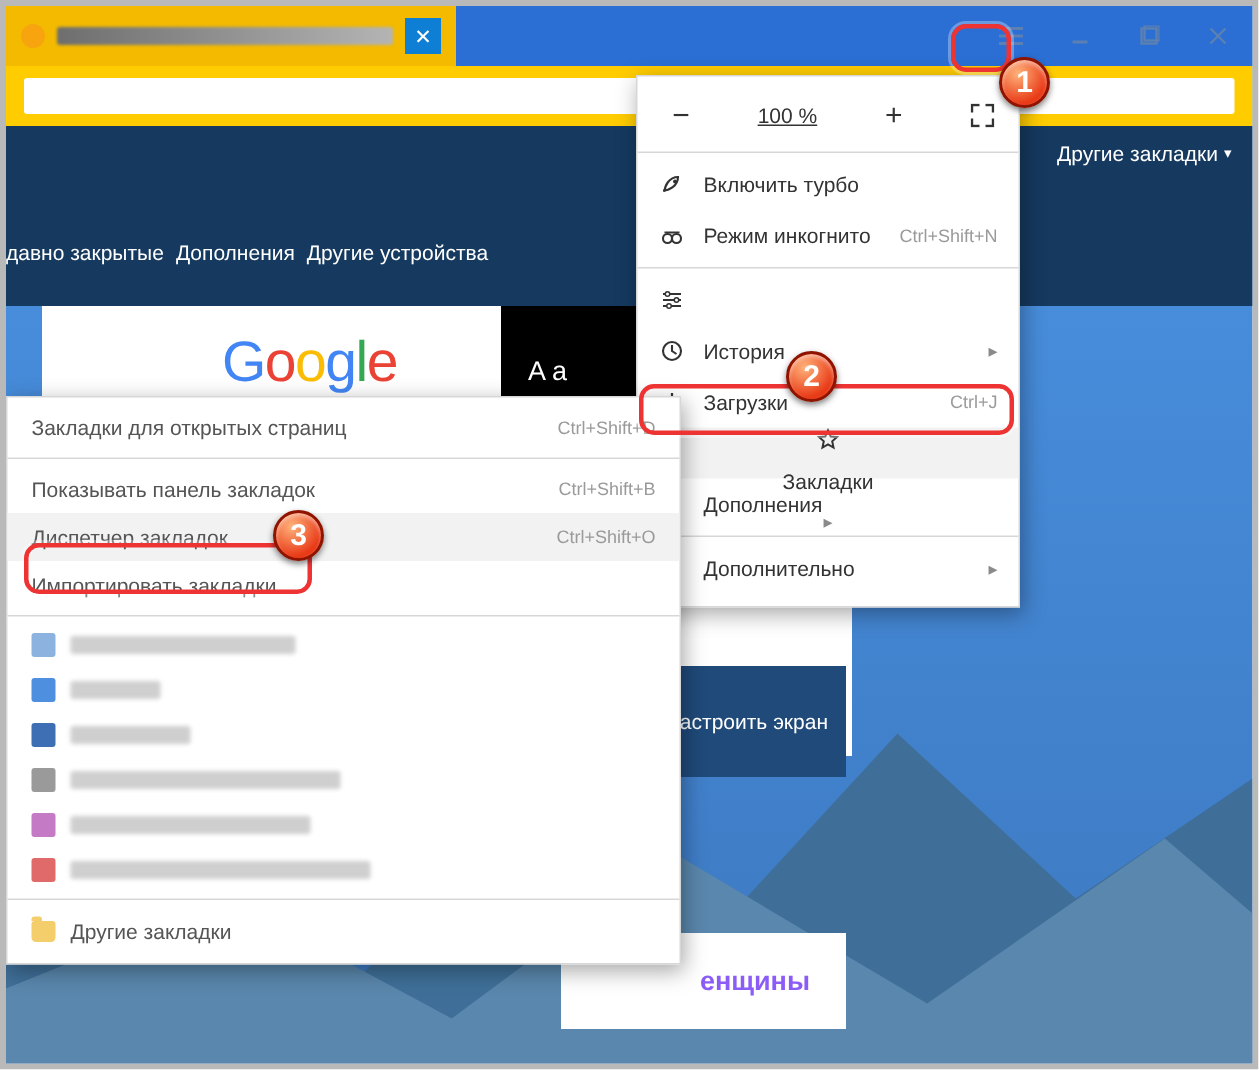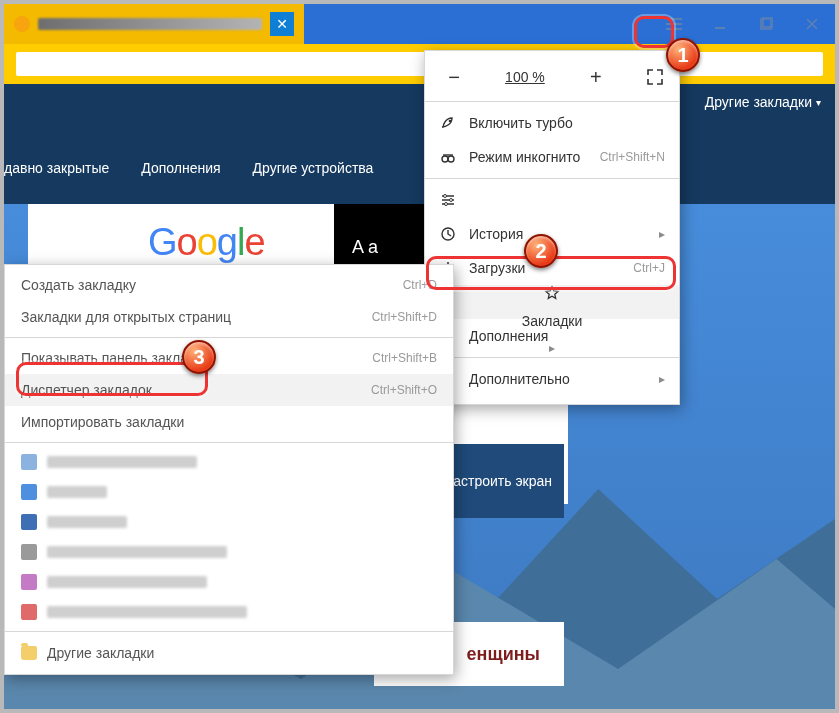--- a/index.html
+++ b/index.html
@@ -59,21 +59,21 @@
   .addrbar{
     position:absolute;top:40px;left:0;right:0;height:40px;
     background:var(--addr-yellow);
   }
   .addrbar .inner{height:24px;margin:8px 12px;background:#fff;border-radius:2px;}
   
   .darkband{
     position:absolute;top:80px;left:0;right:0;height:120px;
     background:var(--dark-blue);
     color:#fff;font-size:14px;
-    display:flex;align-items:flex-end;padding:0 14px 28px 0;gap:32px;
+    display:flex;align-items:flex-end;padding:0 14px 28px 0;gap:8px;
   }
   .darkband span{white-space:nowrap;}
   
   .other-bkm{
     position:absolute;top:90px;right:14px;
     color:#fff;font-size:14px;display:flex;align-items:center;gap:4px;
   }
   .other-bkm .chev{font-size:10px;}
   
   .card{
@@ -145,21 +145,21 @@
     pointer-events:none;
   }
   
   .caption-strip{
     position:absolute;left:370px;top:440px;width:190px;height:74px;
     background:#1f4a7a;color:#fff;font-size:14px;
     display:flex;align-items:center;justify-content:flex-end;padding:0 12px;gap:18px;
   }
   .newsband{
     position:absolute;left:370px;top:618px;width:190px;height:64px;
-    background:#fff;color:#7f1d1d;font-size:18px;font-weight:600;
+    background:#fff;color:#8b5cf6;font-size:18px;font-weight:600;
     display:flex;align-items:center;justify-content:flex-end;padding:0 24px;
   }
 </style>
 </head>
 <body>
 
 <div id="stage">
 
   <div class="mountain">
     <svg viewBox="0 0 839 260" preserveAspectRatio="none">
@@ -322,24 +322,20 @@
             <circle cx="12" cy="8" r="1.3" fill="#333"></circle>
           </svg>
         </span>
       <span class="lbl">Дополнительно</span>
       <span class="arr">▸</span>
     </div>
   </div>
 
   <div class="submenu">
     <div class="row">
-      <span class="lbl">Создать закладку</span>
-      <span class="sc">Ctrl+D</span>
-    </div>
-    <div class="row">
       <span class="lbl">Закладки для открытых страниц</span>
       <span class="sc">Ctrl+Shift+D</span>
     </div>
     <hr>
     <div class="row">
       <span class="lbl">Показывать панель закладок</span>
       <span class="sc">Ctrl+Shift+B</span>
     </div>
     <div class="row hov">
       <span class="lbl">Диспетчер закладок</span>

